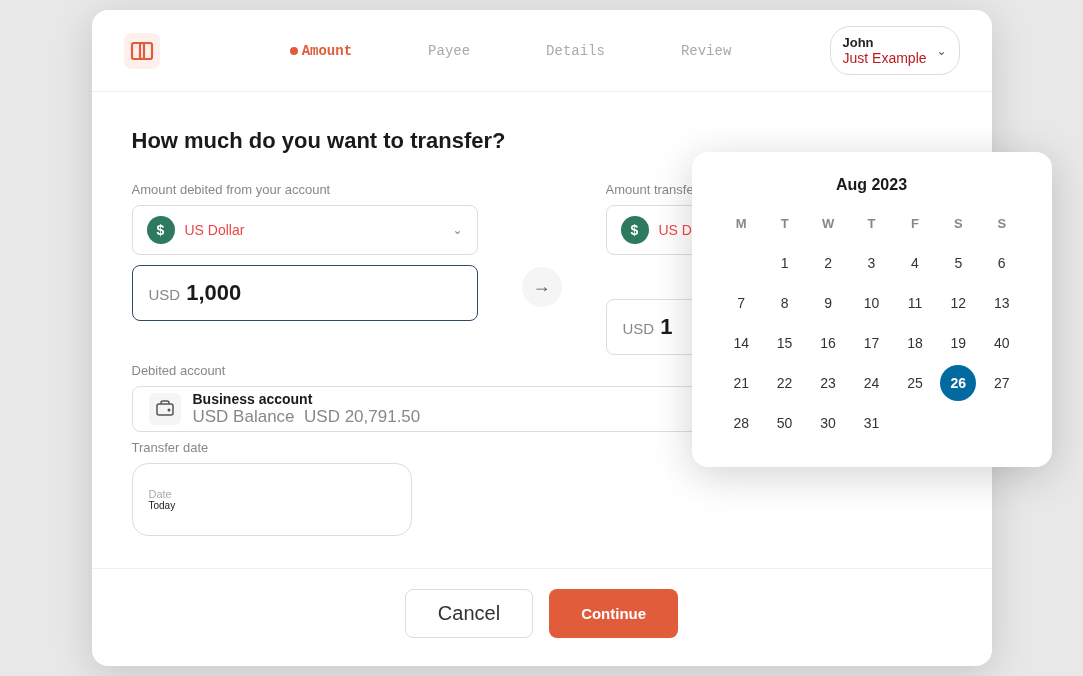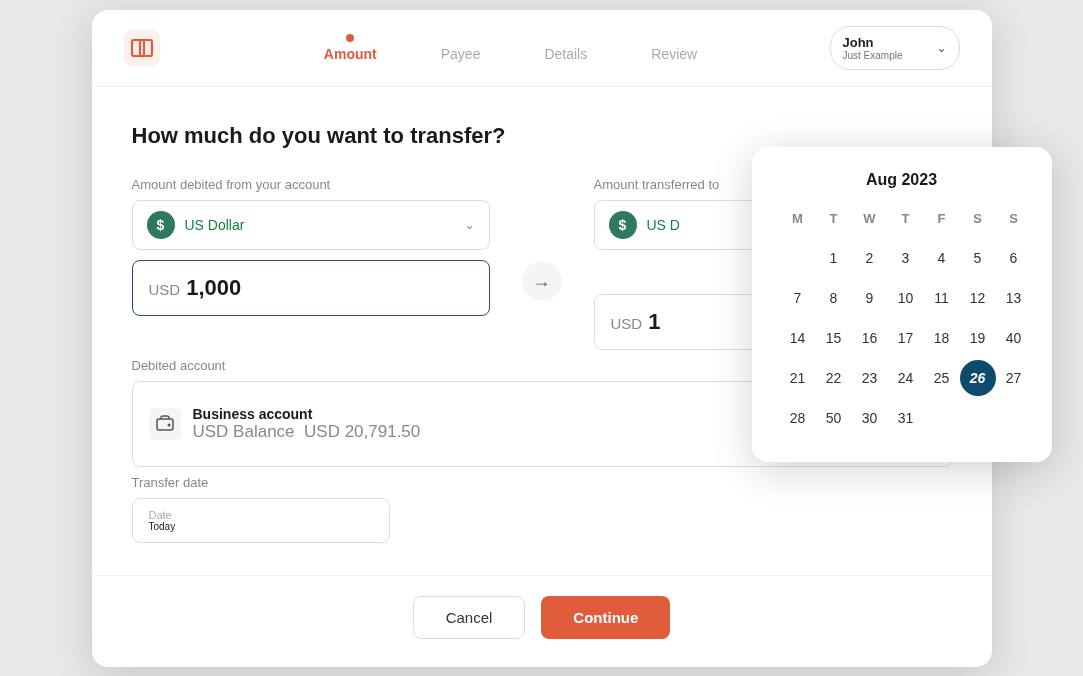--- a/index.html
+++ b/index.html
@@ -35,25 +35,26 @@
     }
     .nav-steps {
       display: flex;
       gap: 64px;
       flex: 1;
       align-items: center;
       justify-content: center;
     }
     .nav-step {
       display: flex;
-      flex-direction: column;
+      flex-direction: row;
       align-items: center;
       gap: 4px;
       cursor: pointer;
       position: relative;
+      font-family: Liberation Mono, monospace;
     }
     .nav-step .step-dot {
       width: 8px;
       height: 8px;
       border-radius: 50%;
       background: transparent;
     }
     .nav-step.active .step-dot {
       background: #e05c3a;
     }
@@ -79,42 +80,42 @@
     .user-dropdown .user-text {
       display: flex;
       flex-direction: column;
     }
     .user-dropdown .user-name-top {
       font-size: 13px;
       font-weight: 600;
       color: #222;
     }
     .user-dropdown .user-name-bottom {
-      font-size: 10px;
-      color: #737373;
+      font-size: 14px;
+      color: #b91c1c;
     }
     .chevron-down {
       margin-left: auto;
       color: #555;
       font-size: 12px;
     }
     
     .main-content {
       padding: 36px 40px 32px;
       position: relative;
     }
     .page-title {
       font-size: 22px;
       font-weight: 700;
       color: #1a1a1a;
       margin-bottom: 28px;
     }
     .form-row {
       display: flex;
-      gap: 32px;
+      gap: 44px;
       align-items: flex-start;
       margin-bottom: 8px;
     }
     .form-col {
       flex: 1;
     }
     .field-label {
       font-size: 13px;
       color: #888;
       margin-bottom: 8px;
@@ -137,21 +138,21 @@
       border-radius: 50%;
       display: flex;
       align-items: center;
       justify-content: center;
       color: #fff;
       font-size: 14px;
       font-weight: 700;
     }
     .currency-name {
       font-size: 14px;
-      color: #15803d;
+      color: #ef4444;
       font-weight: 500;
       flex: 1;
     }
     .currency-chevron {
       color: #888;
       font-size: 12px;
     }
     .amount-input-box {
       border: 1.5px solid #2d4a6b;
       border-radius: 8px;
@@ -204,21 +205,21 @@
     
     .section-label {
       font-size: 13px;
       color: #888;
       margin-top: 8px;
       margin-bottom: 8px;
     }
     .account-box {
       border: 1px solid #ddd;
       border-radius: 8px;
-      padding: 24px 16px;
+      padding: 4px 16px;
       display: flex;
       align-items: center;
       gap: 12px;
     }
     .account-icon {
       width: 32px;
       height: 32px;
       background: #f5f5f5;
       border-radius: 6px;
       display: flex;
@@ -232,24 +233,24 @@
       font-weight: 700;
       color: #1a1a1a;
     }
     .account-info .account-balance {
       font-size: 17px;
       color: #888;
     }
     
     .date-box {
       border: 1px solid #ddd;
-      border-radius: 8px;
-      padding: 10px 16px;
+      border-radius: 16px;
+      padding: 24px 16px;
       margin-top: 8px;
-      width: 258px;
+      width: 280px;
     }
     .date-box .date-sublabel {
       font-size: 11px;
       color: #aaa;
     }
     .date-box .date-value {
       font-size: 10px;
       color: #1a1a1a;
       font-weight: 500;
     }
@@ -259,21 +260,21 @@
       justify-content: center;
       gap: 16px;
       padding: 20px 40px 28px;
       border-top: 1px solid #f0f0f0;
     }
     .btn-cancel {
       padding: 12px 32px;
       border: 1px solid #ddd;
       border-radius: 8px;
       background: #fff;
-      font-size: 15px;
+      font-size: 20px;
       color: #333;
       cursor: pointer;
       font-weight: 500;
     }
     .btn-continue {
       padding: 12px 32px;
       border: none;
       border-radius: 8px;
       background: #e05c3a;
       font-size: 15px;
@@ -284,21 +285,21 @@
 
     
     .calendar-overlay {
       position: absolute;
       right: -60px;
       top: 60px;
       background: #fff;
       border-radius: 16px;
       box-shadow: 0 8px 40px rgba(0,0,0,0.18);
       padding: 24px 28px;
-      width: 300px;
+      width: 360px;
       z-index: 10;
     }
     .calendar-header {
       text-align: center;
       font-size: 16px;
       font-weight: 600;
       color: #1a1a1a;
       margin-bottom: 18px;
     }
     .calendar-grid {
@@ -325,25 +326,24 @@
       display: flex;
       align-items: center;
       justify-content: center;
       margin: 2px auto;
     }
     .cal-day.empty {
       color: transparent;
       cursor: default;
     }
     .cal-day.selected {
-      background: #0c4a6e;
+      background: #0369a1;
       color: #fff;
       border-radius: 50%;
       font-weight: 700;
-      font-style: italic;
     }
   </style>
 </head>
 <body>
 
 <div class="app-wrapper">
 
   <div class="nav-bar">
 
     <div class="logo-icon">

